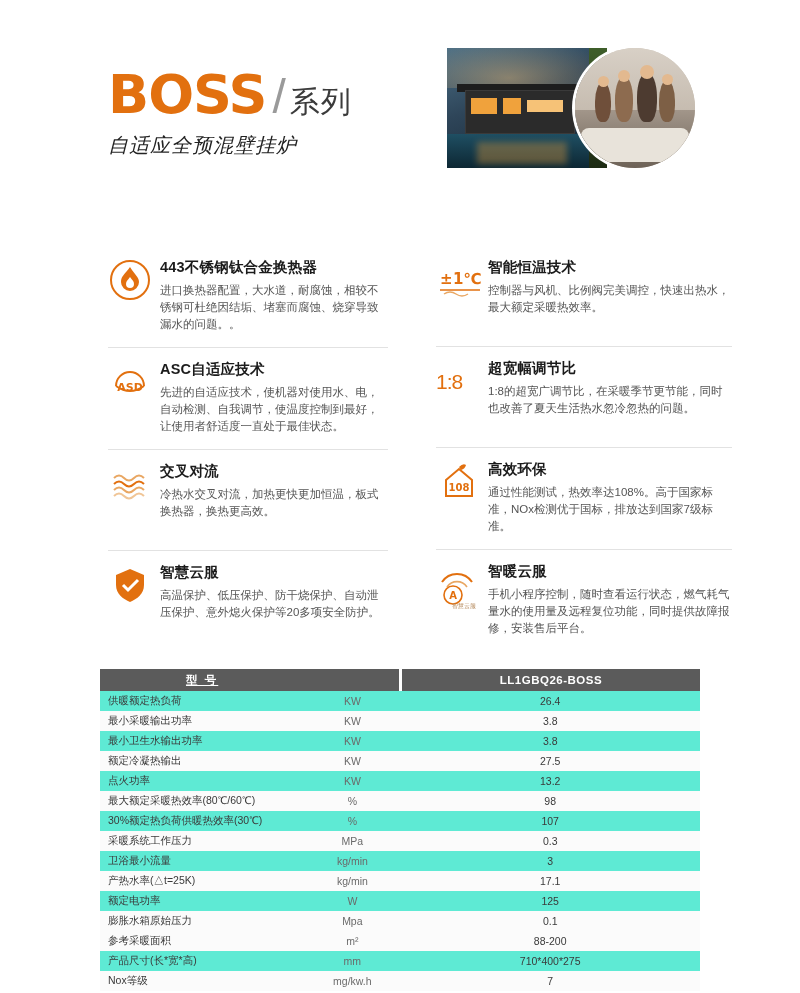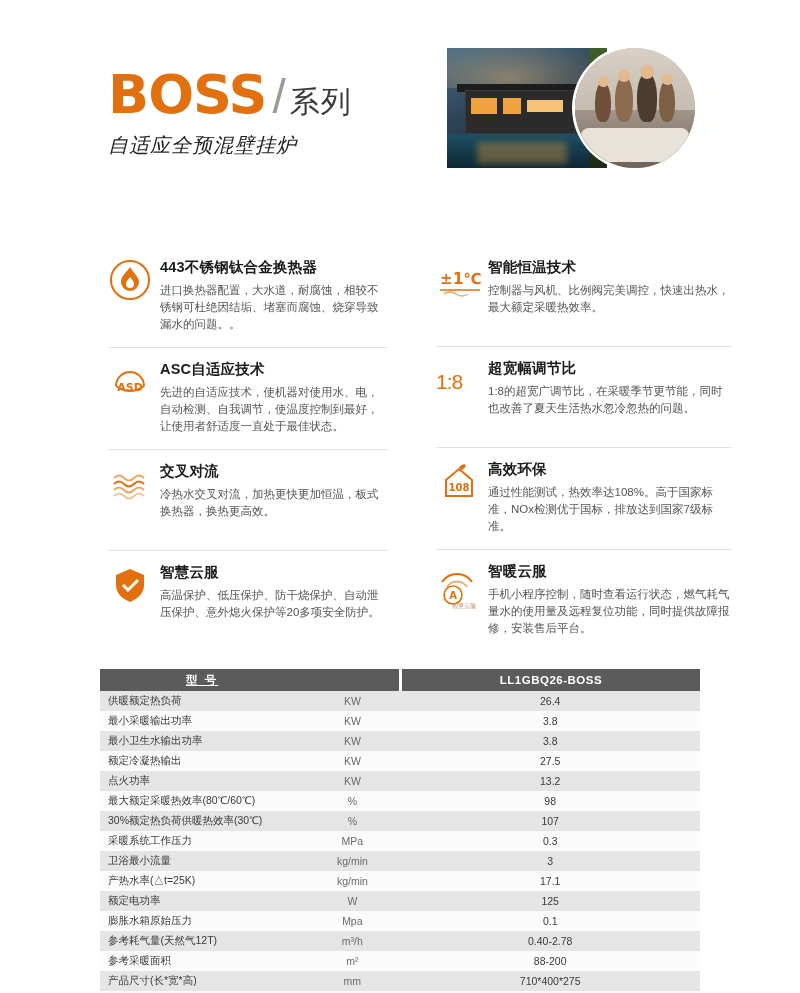--- a/index.html
+++ b/index.html
@@ -278,21 +278,21 @@
   }
   tr.row td.c2 {
     text-align: center;
     color: #6a6a6a;
     width: 96px;
   }
   tr.row td.c3 {
     text-align: center;
     width: 304px;
   }
-  tr.odd td { background: #e5e5e5; }
+  tr.odd td { background: #5eead4; }
   tr.even td { background: #fbfbfb; }
 </style>
 </head>
 <body>
 
 <div class="page">
 
   <div class="header">
     <div class="brand-block">
       <div class="brand-row">
@@ -514,25 +514,20 @@
           <tr class="row odd">
             <td class="c1">额定电功率</td>
             <td class="c2">W</td>
             <td class="c3">125</td>
           </tr>
           <tr class="row even">
             <td class="c1">膨胀水箱原始压力</td>
             <td class="c2">Mpa</td>
             <td class="c3">0.1</td>
           </tr>
-          <tr class="row odd">
-            <td class="c1">参考耗气量(天然气12T)</td>
-            <td class="c2">m³/h</td>
-            <td class="c3">0.40-2.78</td>
-          </tr>
           <tr class="row even">
             <td class="c1">参考采暖面积</td>
             <td class="c2">m²</td>
             <td class="c3">88-200</td>
           </tr>
           <tr class="row odd">
             <td class="c1">产品尺寸(长*宽*高)</td>
             <td class="c2">mm</td>
             <td class="c3">710*400*275</td>
           </tr>

